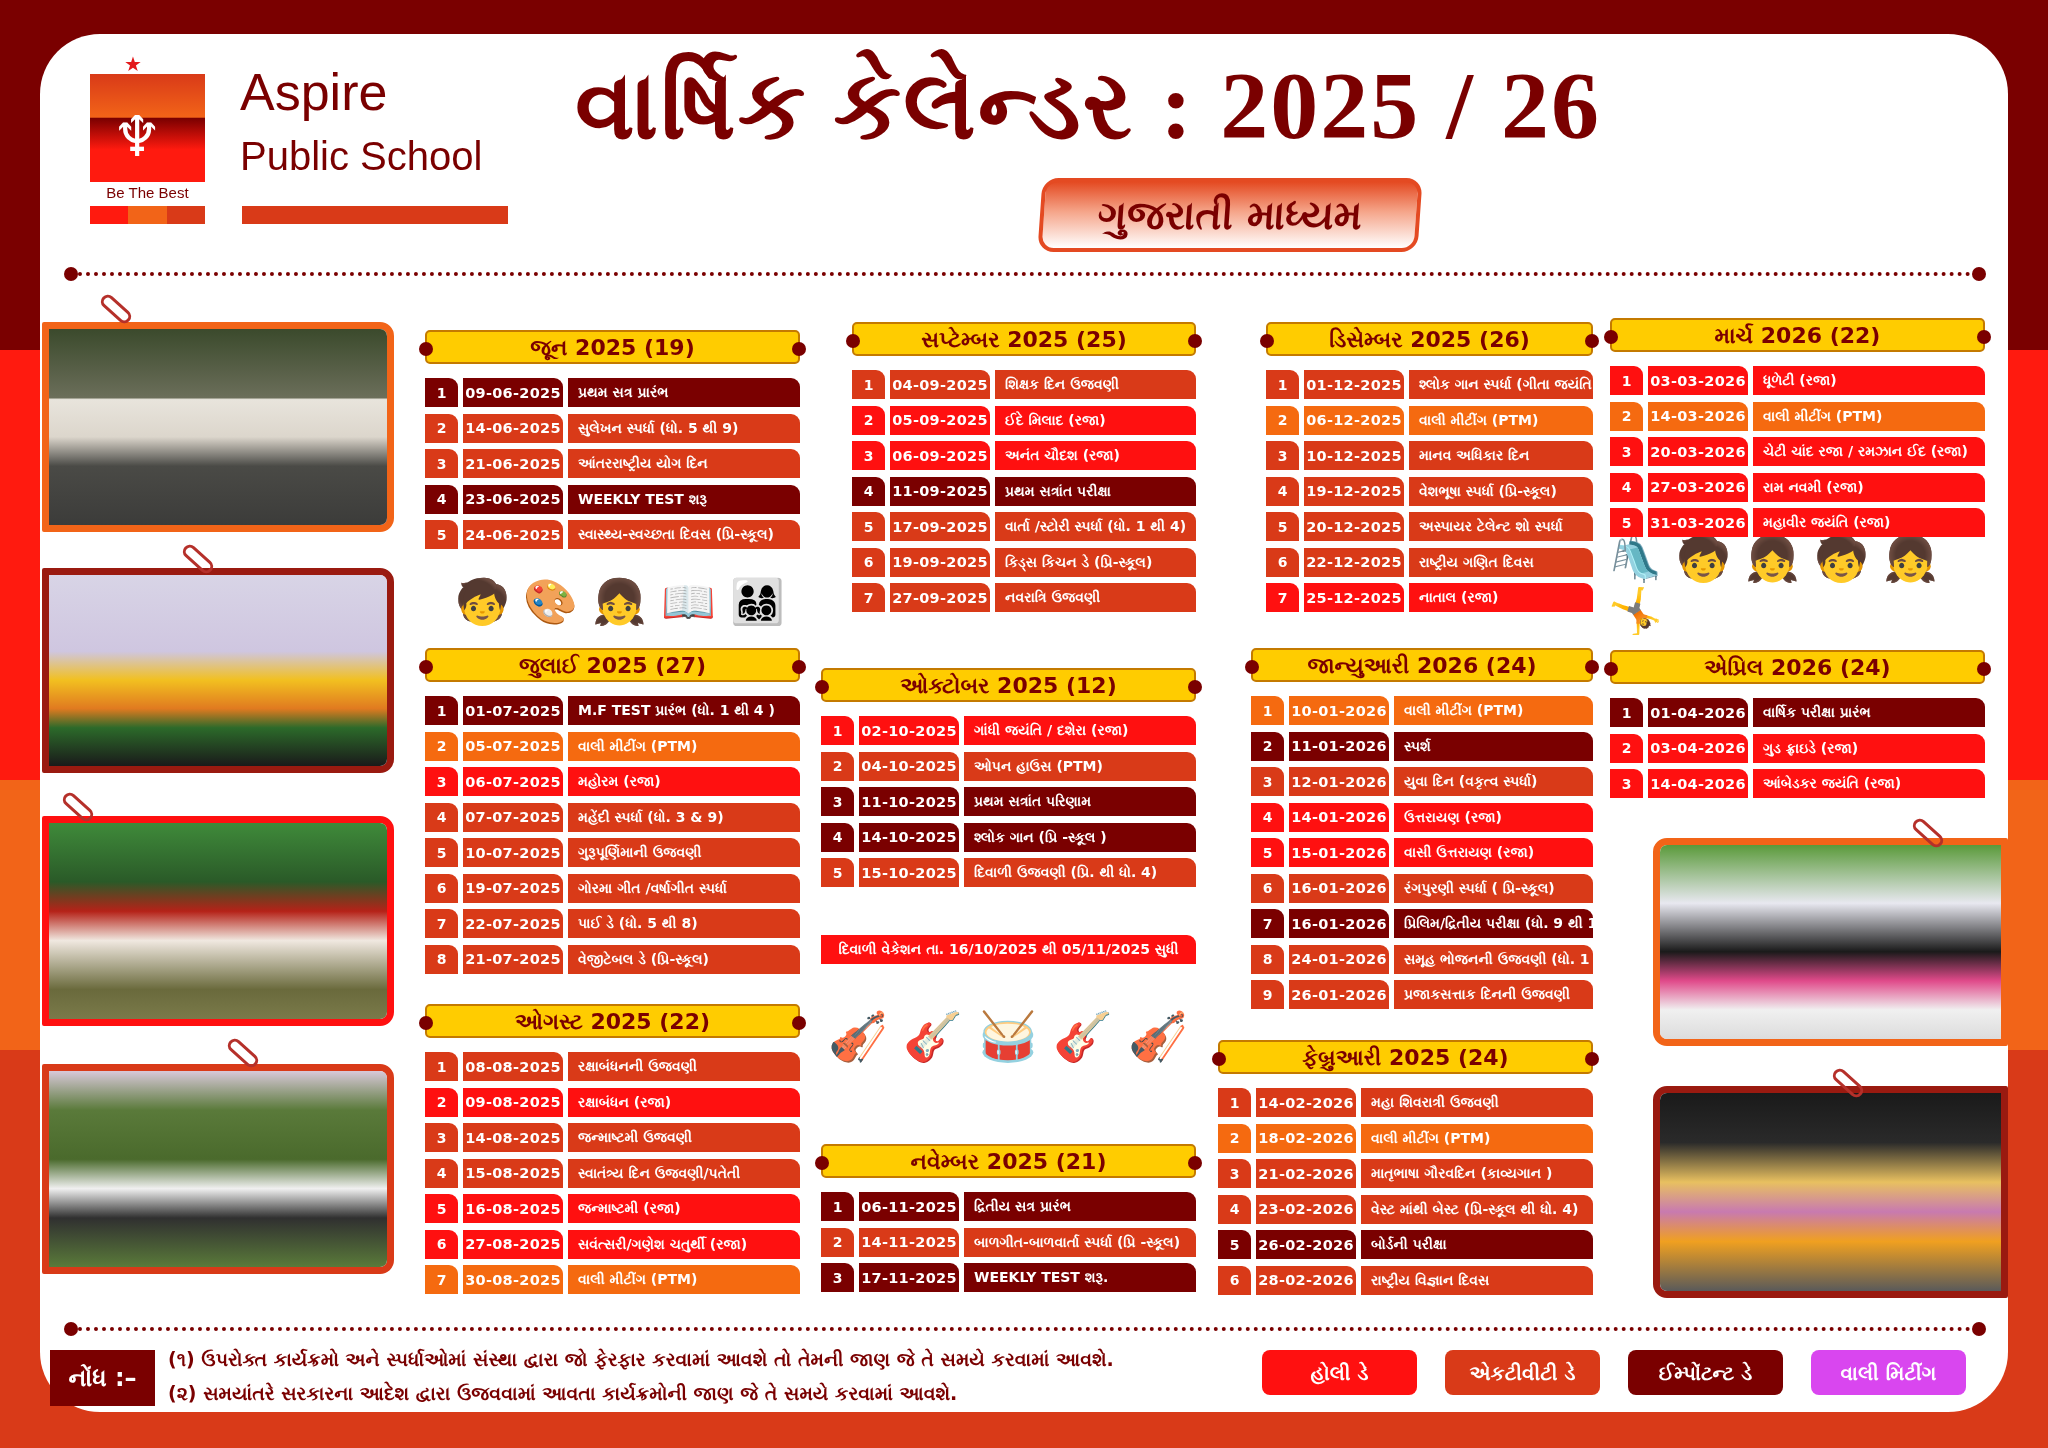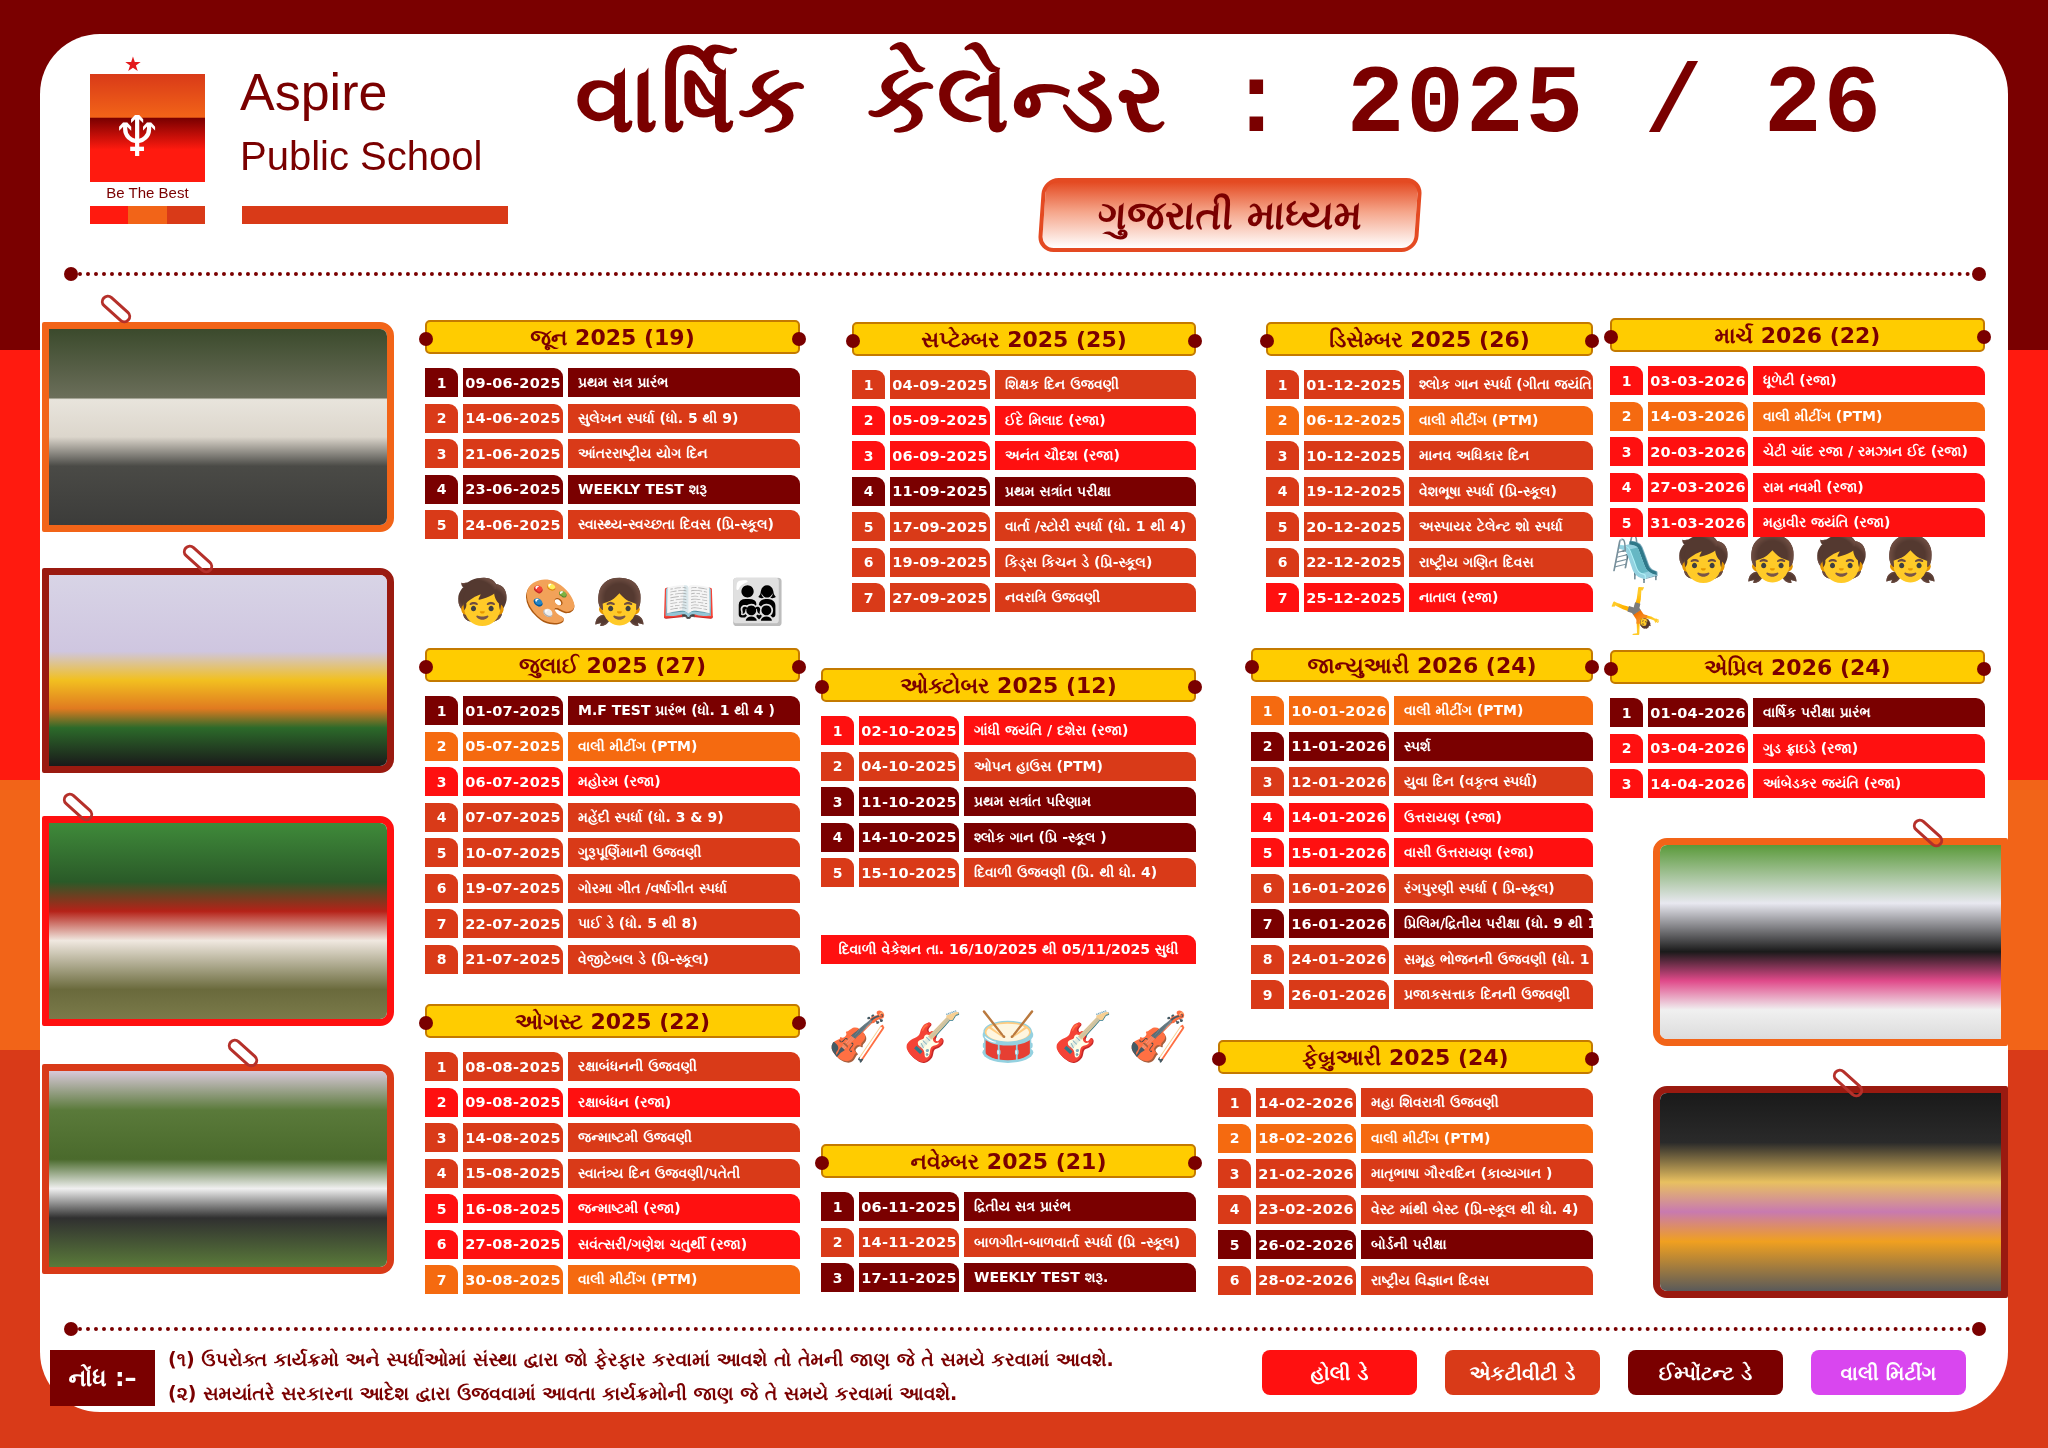--- a/index.html
+++ b/index.html
@@ -28,21 +28,21 @@
     font-family: "Liberation Sans", sans-serif; font-size: 15px; }
   .logo-stripes { position: absolute; left: 0; top: 148px; width: 115px; height: 18px; display: flex; }
   .logo-stripes span { flex: 1; }
   .school-name { position: absolute; left: 240px; top: 66px; color: #7a0000;
     font-family: "Liberation Sans", sans-serif; font-weight: normal; line-height: 1; }
   .school-name .l1 { font-size: 52px; display: block; }
   .school-name .l2 { font-size: 40px; display: block; margin-top: 18px; }
   .school-bar { position: absolute; left: 242px; top: 206px; width: 266px; height: 18px; background: #d93a18; }
 
   .main-title { position: absolute; left: 575px; top: 58px; color: #7a0000;
-    font-family: Liberation Mono, monospace; font-weight: bold; font-size: 96px; letter-spacing: 2px; line-height: 1; }
+    font-family: Liberation Serif, serif; font-weight: bold; font-size: 96px; letter-spacing: 2px; line-height: 1; }
   .medium-badge {
     position: absolute; left: 1040px; top: 178px; width: 380px; height: 74px;
     border-radius: 16px; border: 4px solid #e44a22;
     background: linear-gradient(180deg, #e44a22 0%, #f5a58a 45%, #ffffff 100%);
     transform: skewX(-4deg);
     display: flex; align-items: center; justify-content: center;
     color: #7a0000; font-weight: bold; font-size: 40px;
   }
 
   .dotted-line { position: absolute; left: 70px; width: 1910px; height: 0; border-top: 4px dotted #7a0000; }
@@ -168,21 +168,21 @@
 <div class="illus" style="left:440px; top:548px; width:360px; height:80px;">
   <span style="font-size:44px;">🧒 🎨 👧 📖 👨‍👩‍👧‍👦</span>
 </div>
 <div class="illus" style="left:818px; top:965px; width:380px; height:100px;">
   <span style="font-size:48px;">🎻 🎸 🥁 🎸 🎻</span>
 </div>
 <div class="illus" style="left:1608px; top:552px; width:370px; height:85px;">
   <span style="font-size:44px;">🛝 🧒 👧 🧒 👧 🤸</span>
 </div>
 
-<div class="month" style="left:425px; top:320px;">
+<div class="month" style="left:425px; top:330px;">
   <div class="month-header">જૂન 2025 (19)</div>
   <div class="rows">
       <div class="row">
         <div class="num t-important">1</div>
         <div class="date t-important">09-06-2025</div>
         <div class="ev t-important">પ્રથમ સત્ર પ્રારંભ</div>
       </div>
       <div class="row">
         <div class="num t-activity">2</div>
         <div class="date t-activity">14-06-2025</div>

